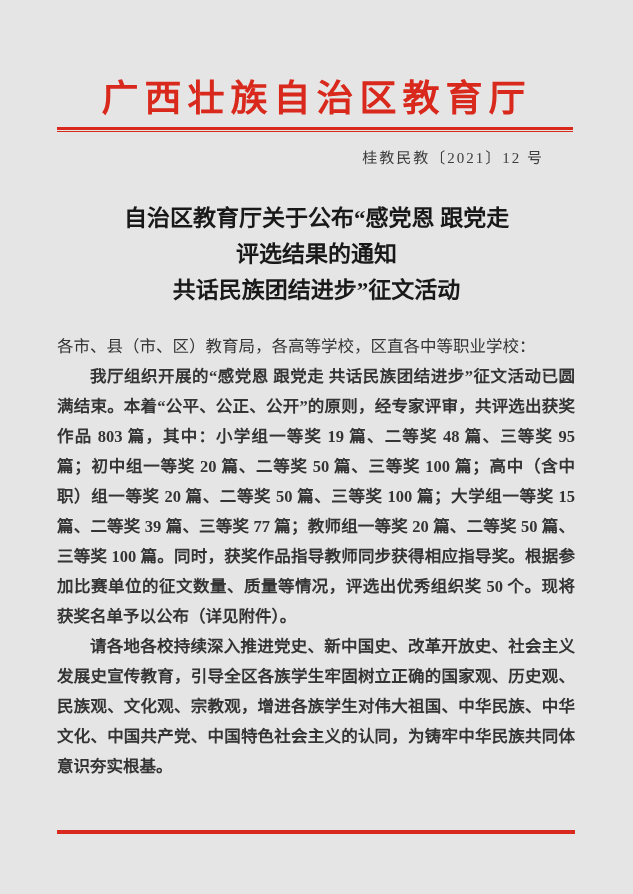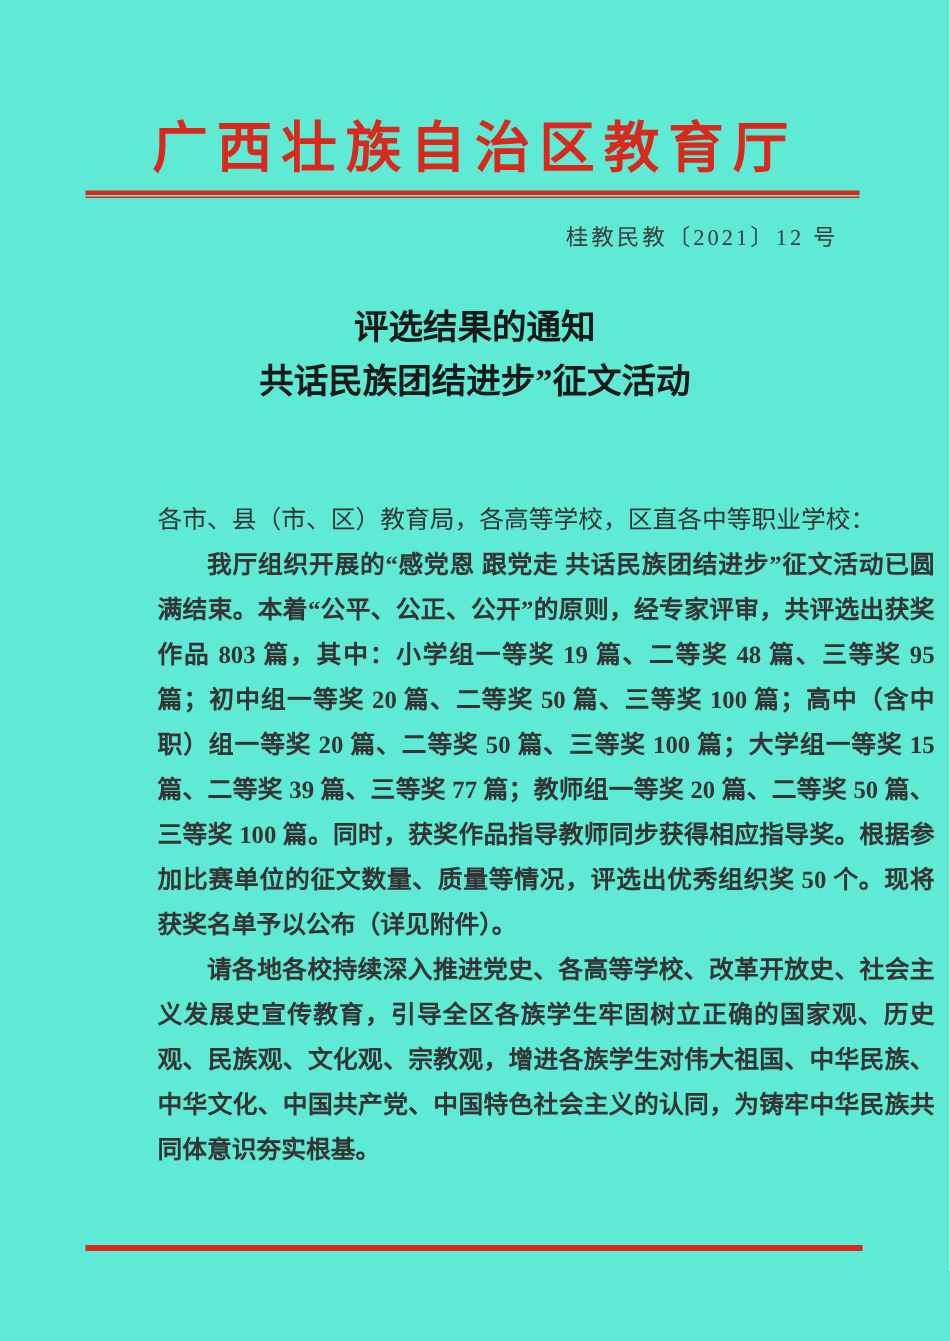--- a/index.html
+++ b/index.html
@@ -7,21 +7,21 @@
   body {
     font-family: "Liberation Serif", "DejaVu Serif", serif;
     width: 633px;
     height: 894px;
     position: relative;
     overflow: hidden;
   }
   .page {
     position: absolute;
     inset: 0;
-    background: #5eead4;
+    background: #e5e5e5;
   }
   
   .agency-title {
     position: absolute;
     top: 68px;
     left: 0;
     width: 100%;
     text-align: center;
     color: var(--accent, #d9281c);
     font-size: 37px;
@@ -36,21 +36,21 @@
     left: 57px;
     width: 516px;
     height: 5px;
     border-top: 3px solid var(--accent, #d9281c);
     border-bottom: 1px solid var(--accent, #d9281c);
   }
   
   .doc-number {
     position: absolute;
     top: 146px;
-    left: 57px;
+    left: 42px;
     width: 502px;
     text-align: right;
     font-size: 15px;
     color: #3c3c3c;
     letter-spacing: 2px;
   }
   
   .doc-title {
     position: absolute;
     top: 201px;
@@ -65,21 +65,20 @@
   
   .doc-body {
     position: absolute;
     top: 332px;
     left: 57px;
     width: 518px;
     font-size: 16.5px;
     line-height: 30px;
     color: #343434;
     text-align: justify;
-    margin-left: 48px;
   }
   .doc-body p { text-justify: inter-ideograph; }
   .doc-body p.indent { text-indent: 2em; font-weight: bold; }
   
   .footer-rule {
     position: absolute;
     top: 830px;
     left: 57px;
     width: 518px;
     height: 4px;
@@ -91,25 +90,26 @@
 
 <div class="page">
 
   <div class="agency-title">广西壮族自治区教育厅</div>
 
   <div class="header-rule"></div>
 
   <div class="doc-number">桂教民教〔2021〕12 号</div>
 
   <div class="doc-title">
+    <div>自治区教育厅关于公布“感党恩 跟党走</div>
     <div>评选结果的通知</div>
     <div>共话民族团结进步”征文活动</div>
   </div>
 
   <div class="doc-body">
     <p>各市、县（市、区）教育局，各高等学校，区直各中等职业学校：</p>
     <p class="indent">我厅组织开展的“感党恩 跟党走 共话民族团结进步”征文活动已圆满结束。本着“公平、公正、公开”的原则，经专家评审，共评选出获奖作品 803 篇，其中：小学组一等奖 19 篇、二等奖 48 篇、三等奖 95 篇；初中组一等奖 20 篇、二等奖 50 篇、三等奖 100 篇；高中（含中职）组一等奖 20 篇、二等奖 50 篇、三等奖 100 篇；大学组一等奖 15 篇、二等奖 39 篇、三等奖 77 篇；教师组一等奖 20 篇、二等奖 50 篇、三等奖 100 篇。同时，获奖作品指导教师同步获得相应指导奖。根据参加比赛单位的征文数量、质量等情况，评选出优秀组织奖 50 个。现将获奖名单予以公布（详见附件）。</p>
-    <p class="indent">请各地各校持续深入推进党史、各高等学校、改革开放史、社会主义发展史宣传教育，引导全区各族学生牢固树立正确的国家观、历史观、民族观、文化观、宗教观，增进各族学生对伟大祖国、中华民族、中华文化、中国共产党、中国特色社会主义的认同，为铸牢中华民族共同体意识夯实根基。</p>
+    <p class="indent">请各地各校持续深入推进党史、新中国史、改革开放史、社会主义发展史宣传教育，引导全区各族学生牢固树立正确的国家观、历史观、民族观、文化观、宗教观，增进各族学生对伟大祖国、中华民族、中华文化、中国共产党、中国特色社会主义的认同，为铸牢中华民族共同体意识夯实根基。</p>
   </div>
 
   <div class="footer-rule"></div>
 
 </div>
 
 </body></html>

